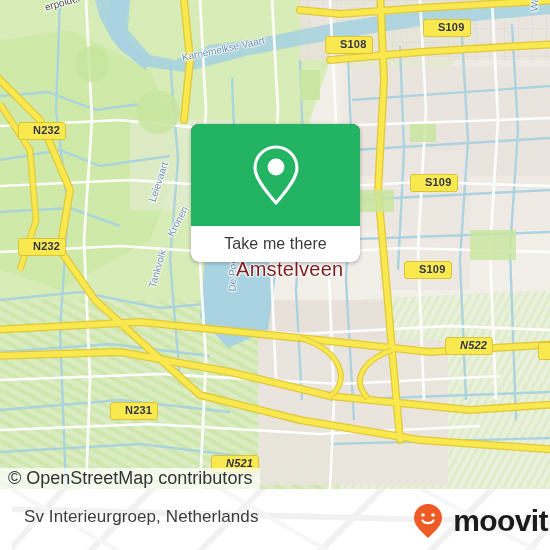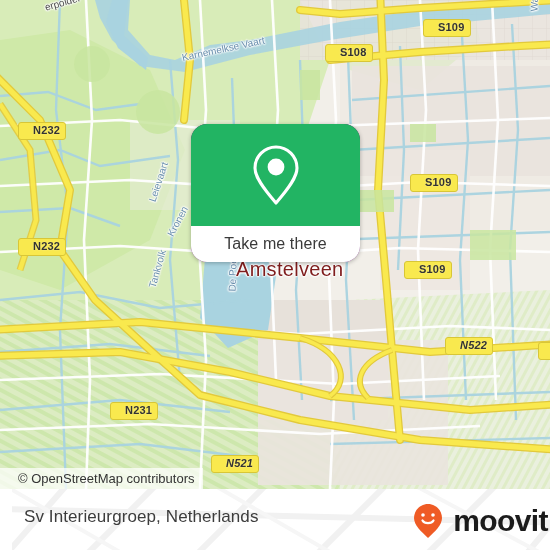--- a/index.html
+++ b/index.html
@@ -46,30 +46,30 @@
   .maplabel.water{color:#6a8fae;}
   .maplabel.city{
     font-size:20px;color:#7f1d1d;letter-spacing:.3px;
   }
 
   
   .attrib{
     position:absolute;left:0;top:468px;
     background:rgba(255,255,255,.72);
     color:#333;
-    font-size:13px;
-    padding:3px 8px 4px 18px;
+    font-size:18px;
+    padding:3px 8px 4px 8px;
     line-height:15px;
     white-space:nowrap;
   }
 
   
   .card{
     position:absolute;left:191px;top:124px;width:169px;height:138px;
-    border-radius:16px;overflow:hidden;
+    border-radius:8px;overflow:hidden;
     box-shadow:0 1px 4px rgba(0,0,0,.28);
     background:#701a75;
   }
   .card-top{
     height:102px;width:100%;
     background:#22b463;
     display:flex;align-items:center;justify-content:center;
   }
   .card-bottom{
     height:36px;width:100%;background:#fff;
@@ -221,21 +221,21 @@
         <rect x="300" y="70" width="20" height="30"></rect>
         <circle cx="158" cy="112" r="22"></circle>
         <circle cx="92" cy="64" r="18"></circle>
       </g>
     </svg>
 
     <div class="shield" style="left:18px;top:122px;">N232</div>
     <div class="shield" style="left:18px;top:238px;">N232</div>
     <div class="shield" style="left:110px;top:402px;">N231</div>
     <div class="shield" style="left:211px;top:455px;font-style:italic;">N521</div>
-    <div class="shield" style="left:325px;top:44px;">S108</div>
+    <div class="shield" style="left:325px;top:36px;">S108</div>
     <div class="shield" style="left:423px;top:19px;">S109</div>
     <div class="shield" style="left:410px;top:174px;">S109</div>
     <div class="shield" style="left:404px;top:261px;">S109</div>
     <div class="shield" style="left:445px;top:337px;font-style:italic;">N522</div>
     <div class="shield" style="left:538px;top:342px;">A9</div>
 
     <div class="maplabel water" style="left:182px;top:52px;transform:rotate(-12deg);transform-origin:left center;">Karnemelkse Vaart</div>
     <div class="maplabel" style="left:45px;top:2px;transform:rotate(-16deg);transform-origin:left center;">erpolder</div>
     <div class="maplabel water" style="left:152px;top:196px;transform:rotate(-72deg);transform-origin:left center;">Leievaart</div>
     <div class="maplabel water" style="left:170px;top:230px;transform:rotate(-62deg);transform-origin:left center;">Kronen</div>

